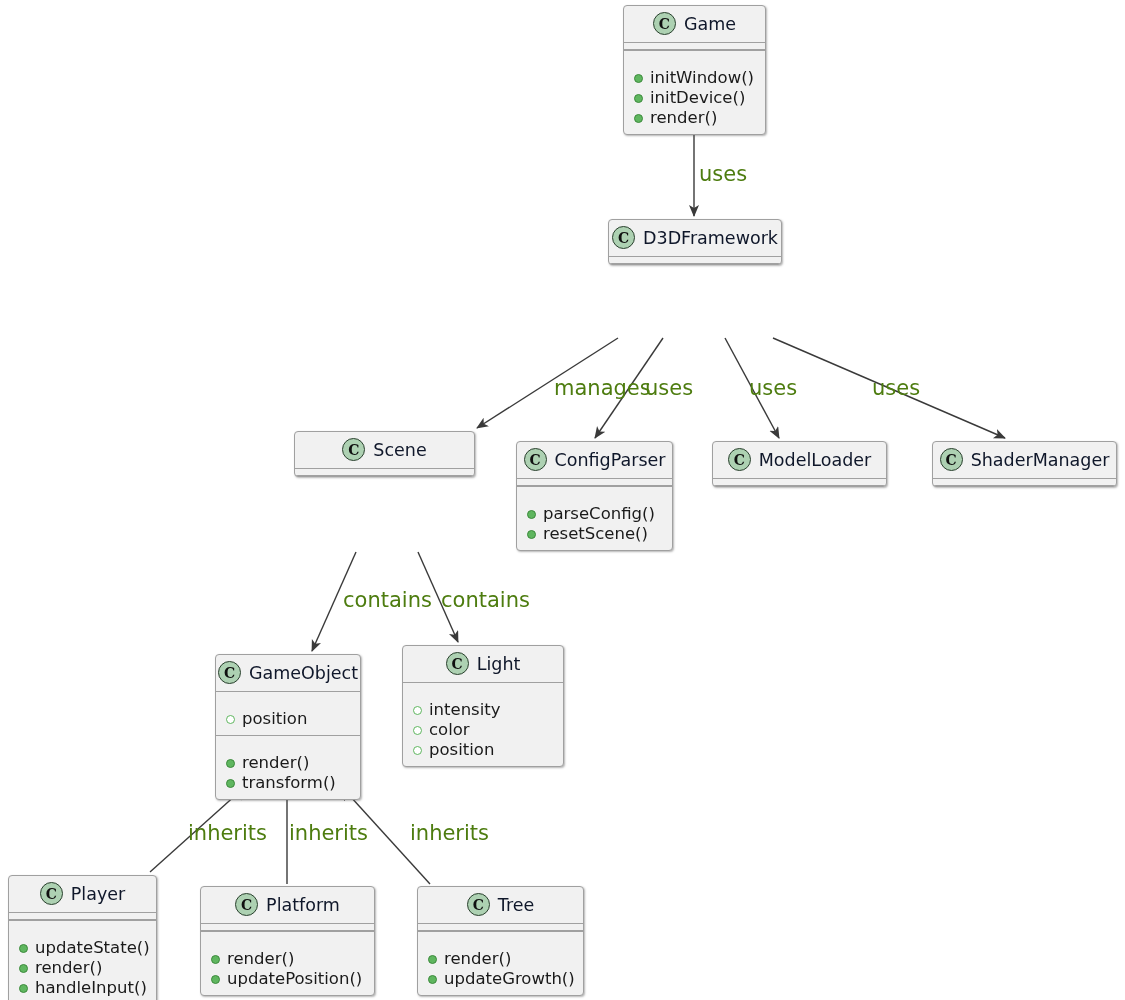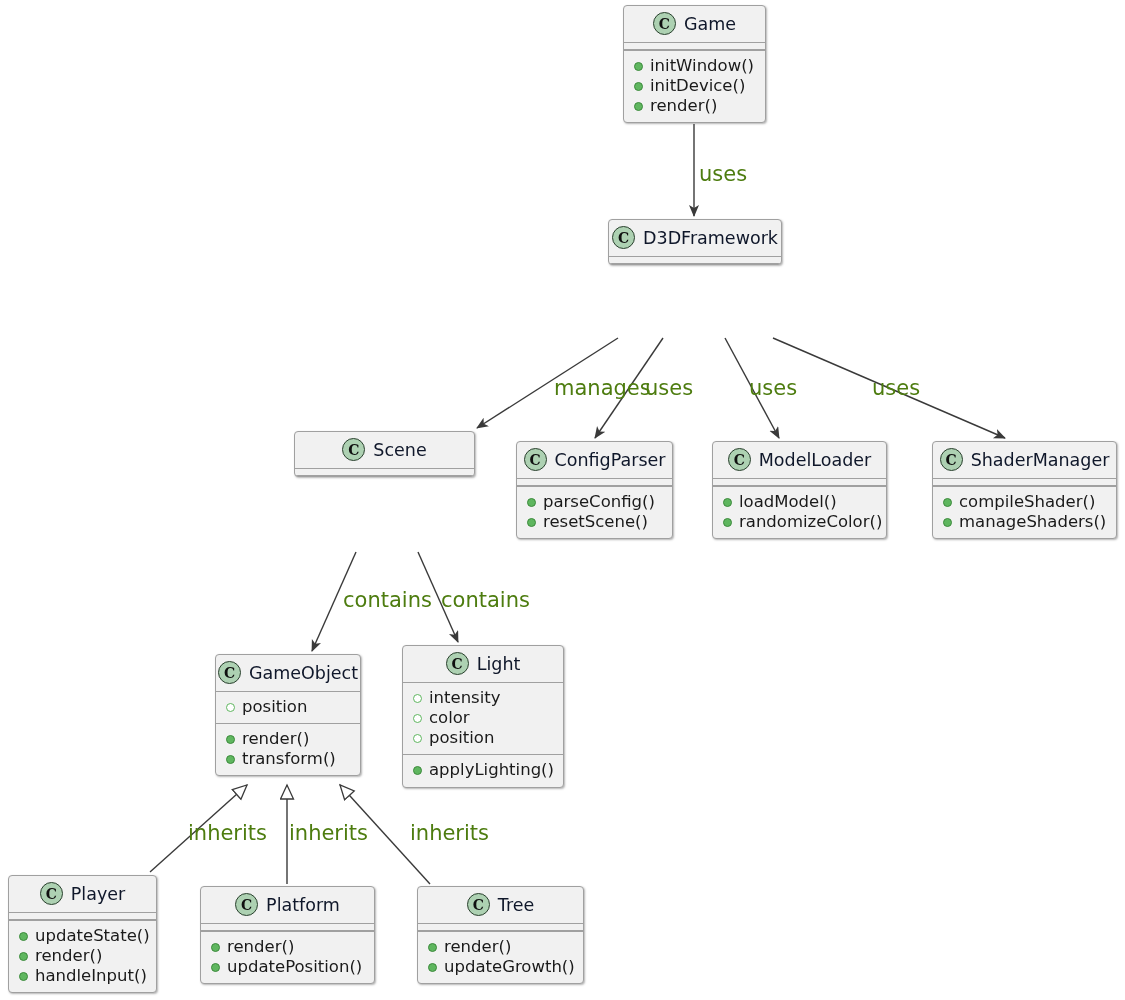--- a/index.html
+++ b/index.html
@@ -59,21 +59,21 @@
     color: #101010;
     line-height: 1;
     font-family: "DejaVu Serif", serif;
   }
   .class-name {
     font-size: 17.5px;
     color: #0f172a;
     white-space: nowrap;
   }
   .compartment {
-    padding: 5px 8px 6px 8px;
+    padding: 17px 8px 6px 8px;
   }
   .compartment.empty-strip {
     padding: 0;
     height: 6px;
     border-bottom: 1px solid #A0A0A0;
   }
   .compartment + .compartment {
     border-top: 1px solid #A0A0A0;
   }
   .member {
@@ -189,47 +189,27 @@
             <span>resetScene()</span>
           </div>
         </div>
       </div>
       <div class="uml-class" style="left: 712px; top: 441px; width: 175px;">
         <div class="class-header">
           <span class="class-icon">C</span>
           <span class="class-name">ModelLoader</span>
         </div>
         <div class="compartment empty-strip"></div>
-        <div class="compartment">
-          <div class="member">
-            <span class="bullet public-method"></span>
-            <span>loadModel()</span>
-          </div>
-          <div class="member">
-            <span class="bullet public-method"></span>
-            <span>randomizeColor()</span>
-          </div>
-        </div>
       </div>
       <div class="uml-class" style="left: 932px; top: 441px; width: 185px;">
         <div class="class-header">
           <span class="class-icon">C</span>
           <span class="class-name">ShaderManager</span>
         </div>
         <div class="compartment empty-strip"></div>
-        <div class="compartment">
-          <div class="member">
-            <span class="bullet public-method"></span>
-            <span>compileShader()</span>
-          </div>
-          <div class="member">
-            <span class="bullet public-method"></span>
-            <span>manageShaders()</span>
-          </div>
-        </div>
       </div>
       <div class="uml-class" style="left: 215px; top: 654px; width: 146px;">
         <div class="class-header">
           <span class="class-icon">C</span>
           <span class="class-name">GameObject</span>
         </div>
         <div class="compartment">
           <div class="member">
             <span class="bullet field-hollow"></span>
             <span>position</span>
@@ -256,26 +236,20 @@
             <span class="bullet field-hollow"></span>
             <span>intensity</span>
           </div>
           <div class="member">
             <span class="bullet field-hollow"></span>
             <span>color</span>
           </div>
           <div class="member">
             <span class="bullet field-hollow"></span>
             <span>position</span>
-          </div>
-        </div>
-        <div class="compartment">
-          <div class="member">
-            <span class="bullet public-method"></span>
-            <span>applyLighting()</span>
           </div>
         </div>
       </div>
       <div class="uml-class" style="left: 8px; top: 875px; width: 149px;">
         <div class="class-header">
           <span class="class-icon">C</span>
           <span class="class-name">Player</span>
         </div>
         <div class="compartment empty-strip"></div>
         <div class="compartment">

